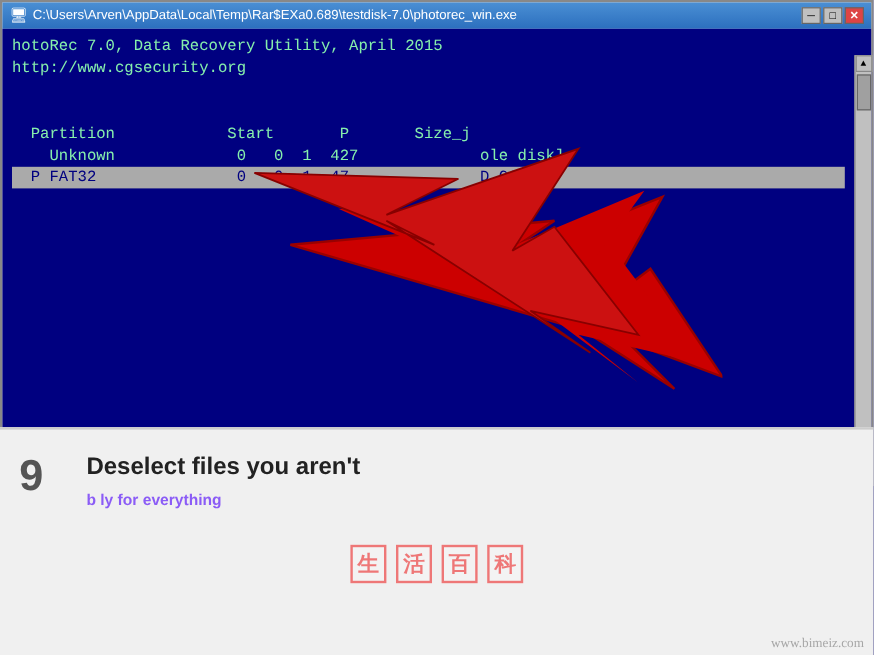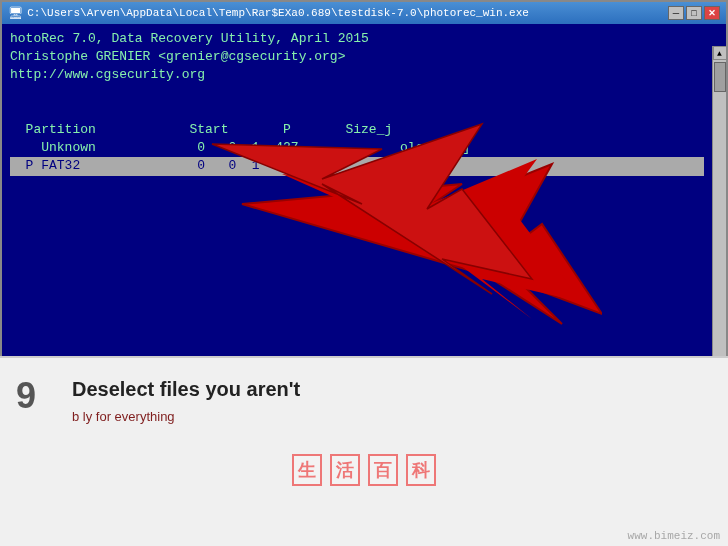--- a/index.html
+++ b/index.html
@@ -192,30 +192,31 @@
       font-family: Arial, sans-serif;
       font-size: 20px;
       font-weight: bold;
       color: #222;
       margin-bottom: 6px;
     }
 
     .step-desc {
       font-family: Arial, sans-serif;
       font-size: 13px;
-      color: #7f1d1d;
+      color: #8b5cf6;
       line-height: 1.5;
+      font-weight: bold;
     }
 
     
     .watermark {
       position: absolute;
       bottom: 4px;
       right: 8px;
-      font-family: Liberation Mono, monospace;
+      font-family: Liberation Serif, serif;
       font-size: 11px;
       color: #888;
       opacity: 0.7;
     }
 
     
     .cn-watermark {
       position: absolute;
       bottom: 60px;
       left: 50%;
@@ -237,33 +238,32 @@
     }
   </style>
 </head>
 <body>
 
 <div class="window">
 
   <div class="title-bar">
     <div class="title-bar-left">
       <span style="font-size:12px;">🖥</span>
-      <span style="font-size:11px;font-family:Liberation Mono, monospace;">C:\Users\Arven\AppData\Local\Temp\Rar$EXa0.689\testdisk-7.0\photorec_win.exe</span>
+      <span style="font-size:11px;">C:\Users\Arven\AppData\Local\Temp\Rar$EXa0.689\testdisk-7.0\photorec_win.exe</span>
     </div>
     <div class="title-bar-controls">
       <div class="title-btn">─</div>
       <div class="title-btn">□</div>
       <div class="title-btn close">✕</div>
     </div>
   </div>
 
   <div style="position:relative;">
     <div class="terminal" style="padding-right:22px;">
       <div class="terminal-line">hotoRec 7.0, Data Recovery Utility, April 2015</div>
-      <div class="terminal-line">Christophe GRENIER &lt;grenier@cgsecurity.org&gt;</div>
       <div class="terminal-line">http://www.cgsecurity.org</div>
       <div class="terminal-line">&nbsp;</div>
       <div class="terminal-line">&nbsp;</div>
       <div class="terminal-line">  Partition            Start       P       Size_j</div>
       <div class="terminal-line">    Unknown             0   0  1  427             ole disk]</div>
       <div class="terminal-line selected-row">  P FAT32               0   0  1  47              D CARD]</div>
       <div class="terminal-line">&nbsp;</div>
       <div class="terminal-line">&nbsp;</div>
       <div class="terminal-line">&nbsp;</div>
       <div class="terminal-line">&nbsp;</div>

